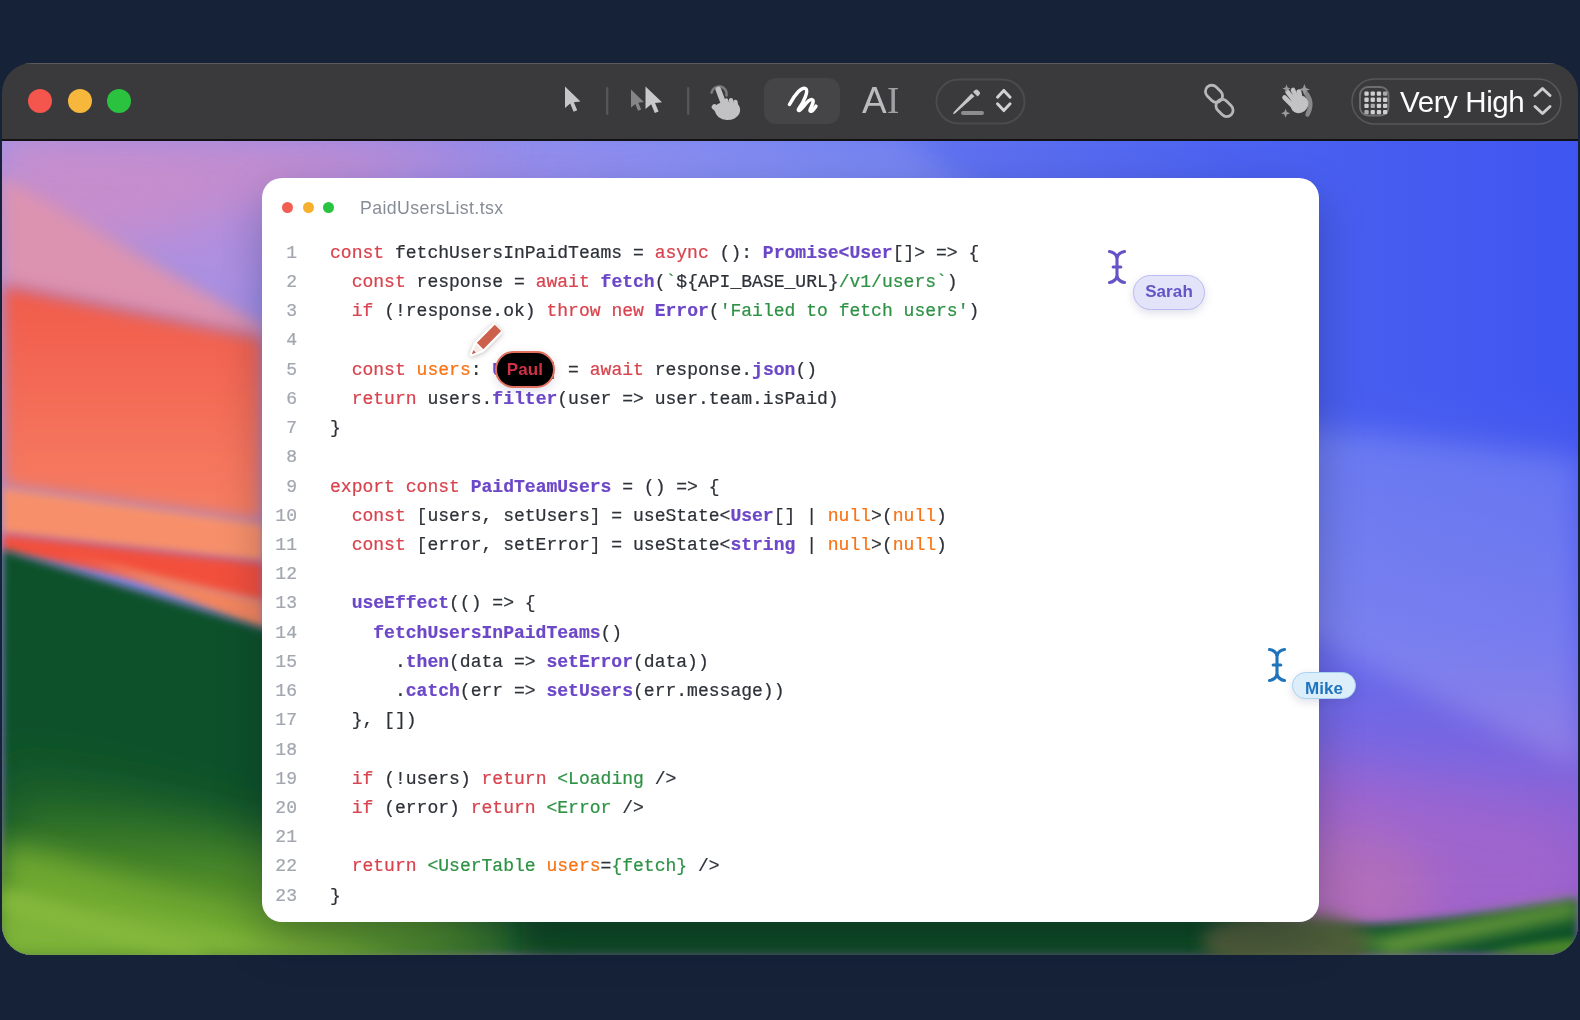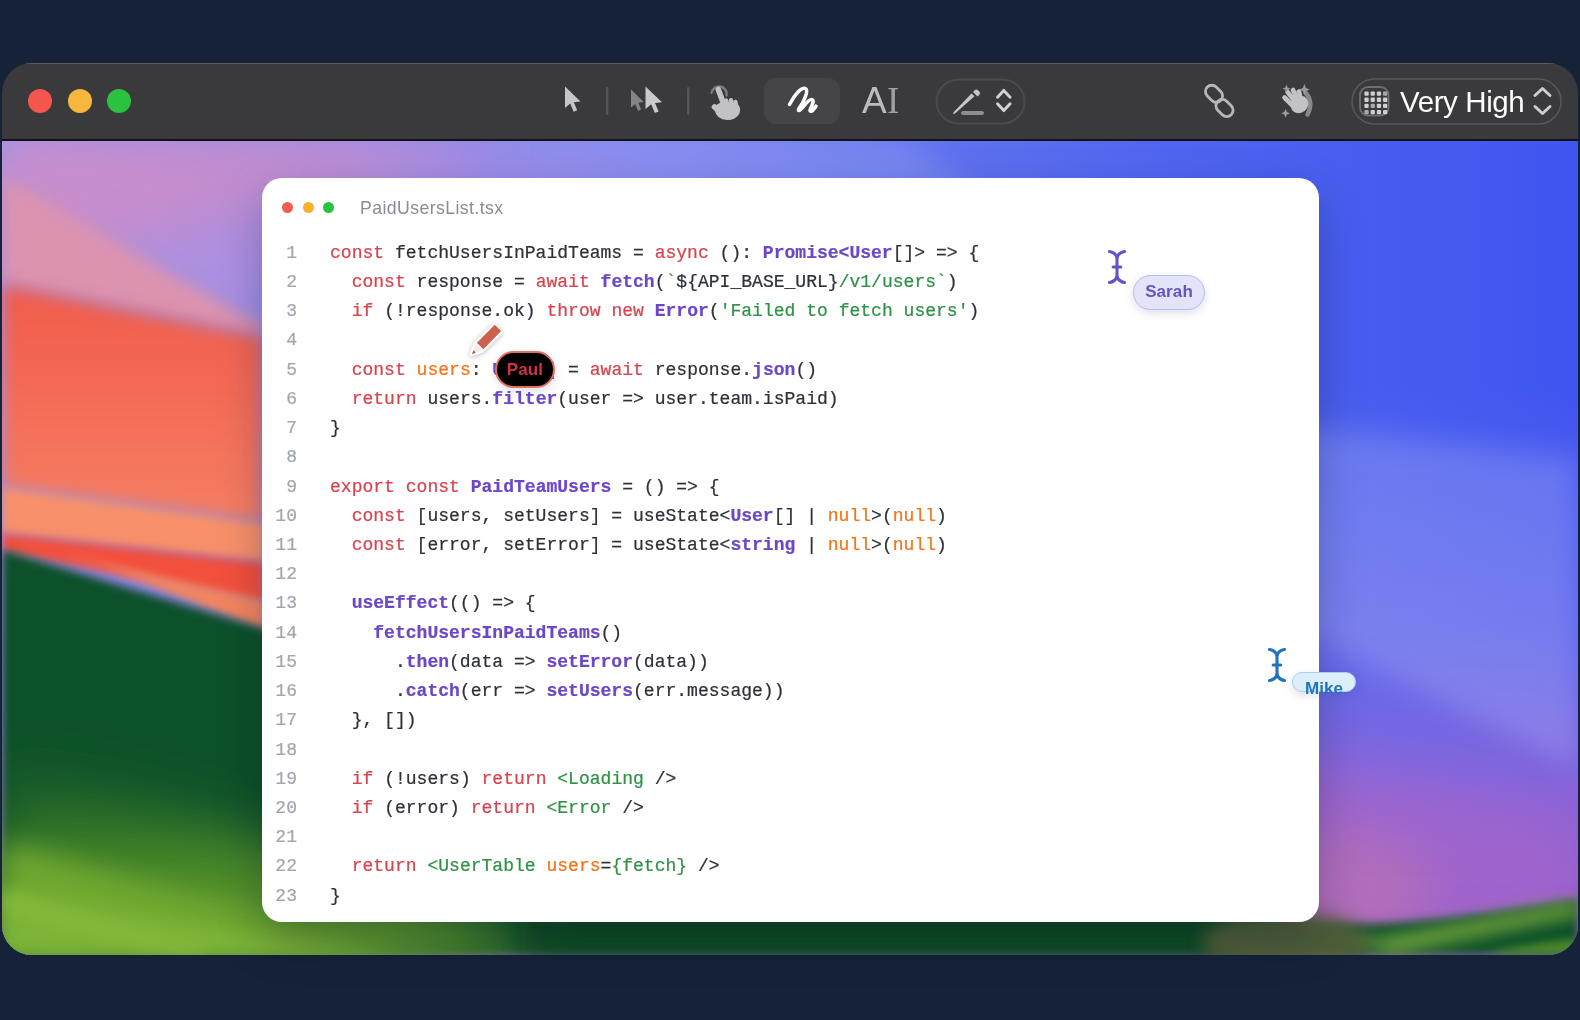--- a/index.html
+++ b/index.html
@@ -303,14 +303,14 @@
     <g stroke="#1f74ba" stroke-width="3.1">
       <path d="M9.5,5.5 C13,6 15.5,7.6 17,11"></path>
         <path d="M24.5,5.5 C21,6 18.5,7.6 17,11"></path>
       <path d="M17,10 L17,32"></path>
       <path d="M13.2,21 L20.8,21"></path>
       <path d="M9.5,36.5 C13,36 15.5,34.4 17,31"></path>
         <path d="M24.5,36.5 C21,36 18.5,34.4 17,31"></path>
     </g>
   </g>
 </svg>
-<div class="badge" style="left:1292px;top:672px;width:64px;height:20px;background:#ddeefb;
+<div class="badge" style="left:1292px;top:672px;width:64px;height:27px;background:#ddeefb;
      border:1.5px solid #a8d2f0;color:#1f74bd;line-height:32px;">Mike</div>
 
 </body></html>

